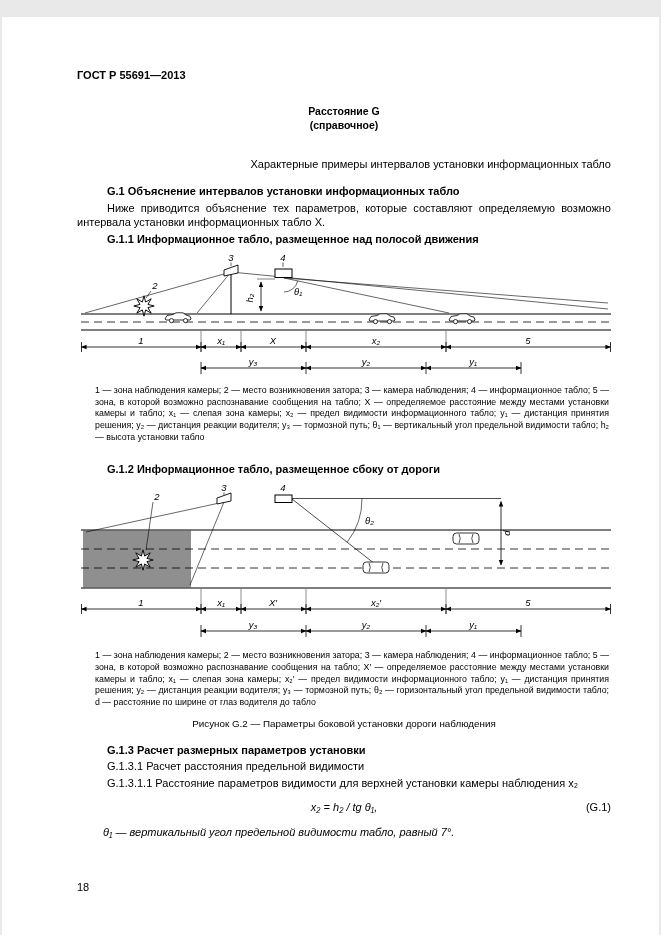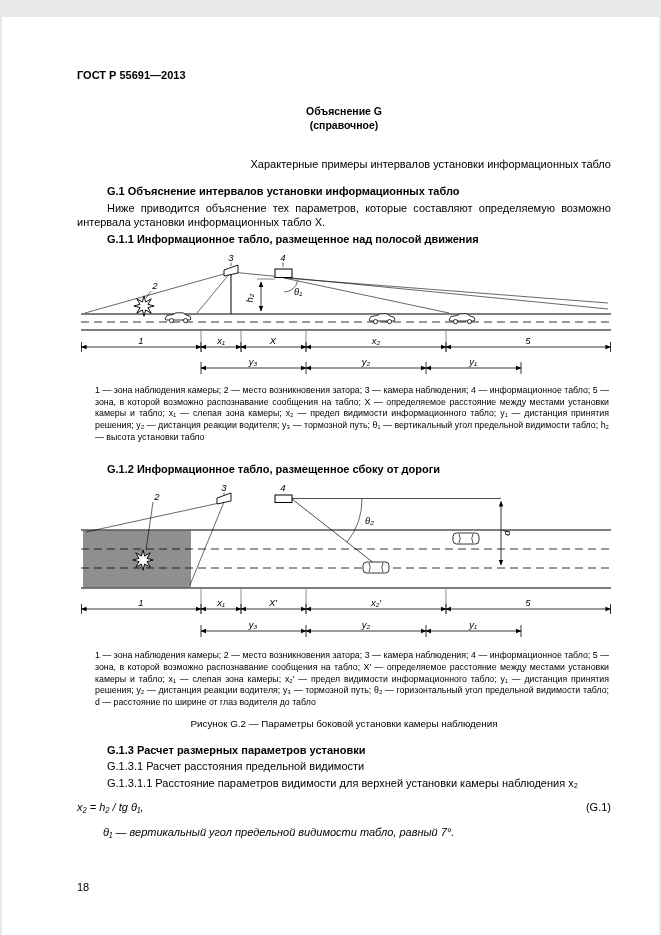--- a/index.html
+++ b/index.html
@@ -13,39 +13,39 @@
   .appendix { text-align:center; font-weight:bold; line-height:1.3; font-size:10.5px; }
   .page-title { text-align:right; font-weight:normal; margin-top:26px; margin-bottom:14px; font-size:11px; }
   .h-bold { font-weight:bold; text-indent:30px; margin-bottom:2px; line-height:1.3; }
   .h-plain { text-indent:30px; margin-bottom:2px; line-height:1.3; }
   .para { text-align:justify; text-indent:30px; line-height:1.32; margin-bottom:2px; }
   .fig-wrap { margin:6px 0 0 4px; }
   .legend { font-size:8.8px; line-height:1.34; text-align:justify; margin:3px 2px 0 18px; }
   .caption { text-align:center; font-size:9.8px; margin-top:9px; }
   .gap-lg { margin-top:18px; }
   .gap-md { margin-top:14px; }
-  .formula-row { position:relative; text-align:left; margin-top:11px; margin-bottom:12px; }
+  .formula-row { position:relative; text-align:center; margin-top:11px; margin-bottom:12px; }
   .formula-txt { font-style:italic; font-size:11px; }
   .formula-num { position:absolute; right:0; top:0; font-style:normal; }
   .where-block { line-height:1.45; }
   .where-2 { padding-left:26px;font-style:italic; }
   .page-num { position:absolute; left:75px; top:864px; font-size:11px; }
   .fig-svg { display:block; }
   .fig-svg text { font-family:"Liberation Sans",sans-serif; font-size:9.5px; font-style:italic; fill:#000; }
   .fig-svg .lbl { text-anchor:middle; }
 </style>
 </head>
 <body>
 
 <div class="page">
 
   <div class="doc-number">ГОСТ Р 55691—2013</div>
 
   <div class="appendix">
-    <div>Объяснение G</div>
+    <div>Расстояние G</div>
     <div>(справочное)</div>
   </div>
 
   <div class="page-title">Характерные примеры интервалов установки информационных табло</div>
 
   <div class="h-bold">G.1 Объяснение интервалов установки информационных табло</div>
   <div class="para">Ниже приводится объяснение тех параметров, которые составляют определяемую возможно интервала установки информационных табло X.</div>
   <div class="h-bold">G.1.1 Информационное табло, размещенное над полосой движения</div>
 
   <div class="fig-wrap">
@@ -255,21 +255,21 @@
         <line x1="225" y1="149" x2="345" y2="149" marker-start="url(#arw2)" marker-end="url(#arw2)"></line>
         <line x1="345" y1="149" x2="440" y2="149" marker-start="url(#arw2)" marker-end="url(#arw2)"></line>
       </g>
       <text class="lbl" x="172" y="146">y₃</text>
       <text class="lbl" x="285" y="146">y₂</text>
       <text class="lbl" x="392" y="146">y₁</text>
     </svg>
   </div>
 
   <div class="legend">1 — зона наблюдения камеры; 2 — место возникновения затора; 3 — камера наблюдения; 4 — информационное табло; 5 — зона, в которой возможно распознавание сообщения на табло; X′ — определяемое расстояние между местами установки камеры и табло; x₁ — слепая зона камеры; x₂′ — предел видимости информационного табло; y₁ — дистанция принятия решения; y₂ — дистанция реакции водителя; y₃ — тормозной путь; θ₂ — горизонтальный угол предельной видимости табло; d — расстояние по ширине от глаз водителя до табло</div>
-  <div class="caption">Рисунок G.2 — Параметры боковой установки камеры наблюдения</div>
+  <div class="caption">Рисунок G.2 — Параметры боковой установки дороги наблюдения</div>
 
   <div class="h-bold gap-md">G.1.3 Расчет размерных параметров установки</div>
   <div class="h-plain">G.1.3.1 Расчет расстояния предельной видимости</div>
   <div class="h-plain">G.1.3.1.1 Расстояние параметров видимости для верхней установки камеры наблюдения x₂</div>
 
   <div class="formula-row">
     <span class="formula-txt">x₂ = h₂ / tg θ₁,</span>
     <span class="formula-num">(G.1)</span>
   </div>
 

